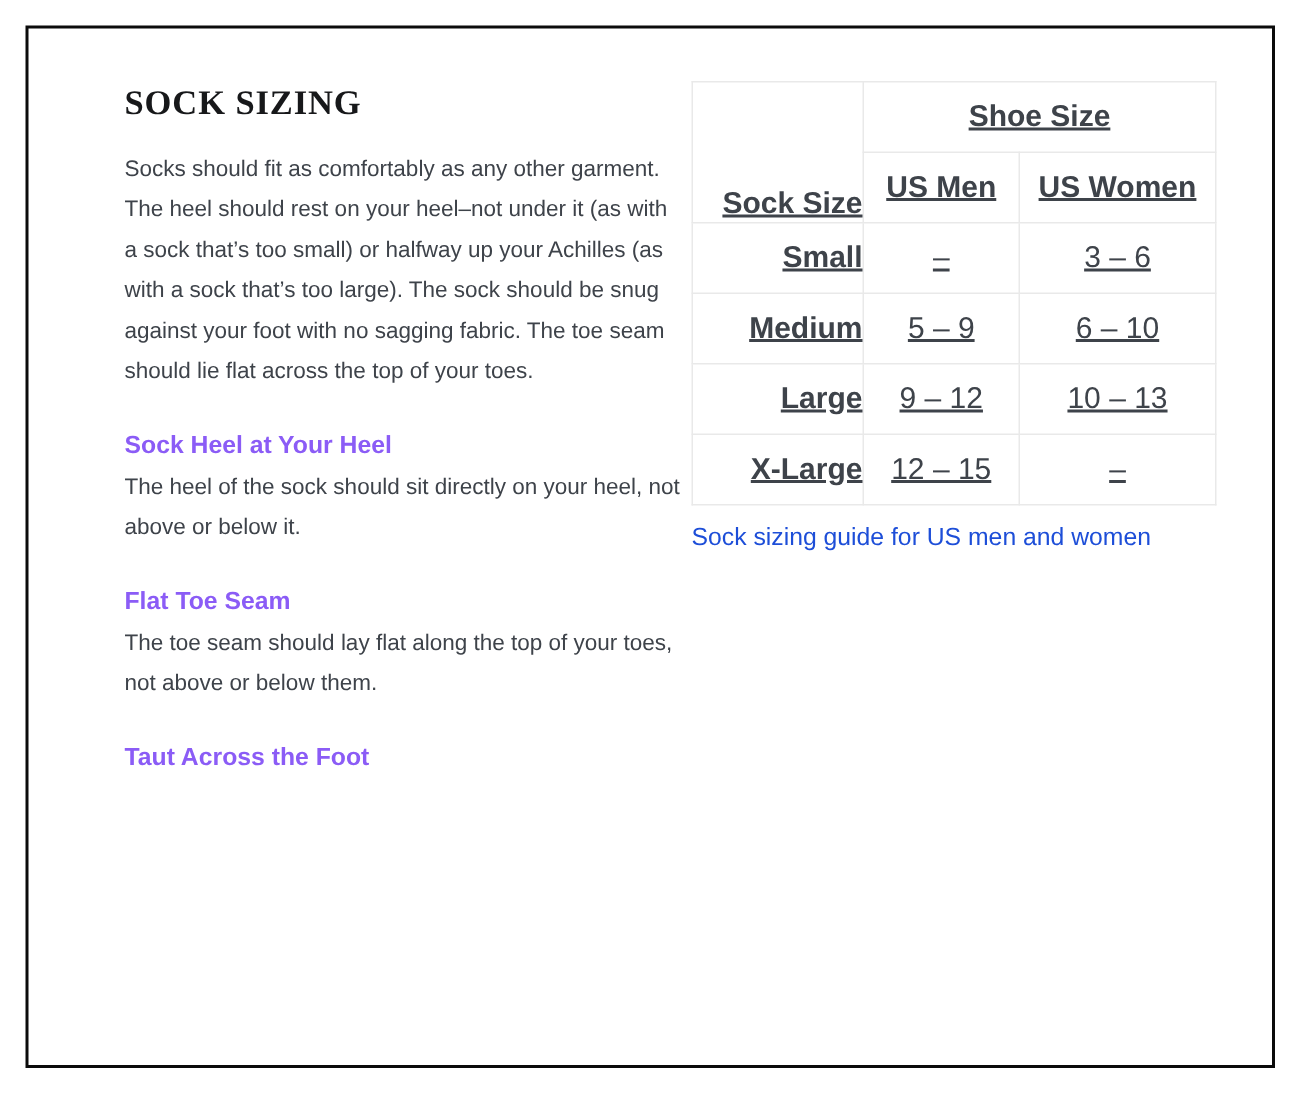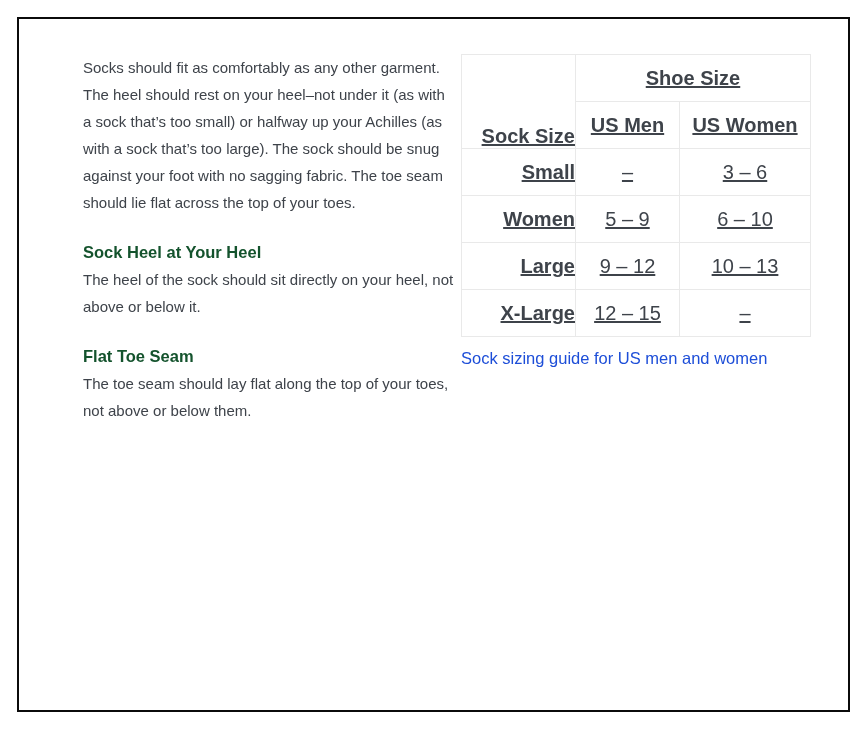--- a/index.html
+++ b/index.html
@@ -51,21 +51,21 @@
     color: #3e434a;
     margin: 0;
   }
   .section {
     margin-top: 23px;
   }
   .section-heading {
     font-size: 16.5px;
     line-height: 27px;
     font-weight: 700;
-    color: #14532d;
+    color: #8b5cf6;
     margin: 0;
   }
   .bold-inline {
     font-weight: 700;
     color: #26292e;
   }
   table.size-table {
     border-collapse: collapse;
     table-layout: fixed;
   }
@@ -119,34 +119,36 @@
     color: #1d4ed8;
   }
 </style>
 </head>
 <body>
 
 <div class="frame">
   <div class="content">
 
     <div class="left-col">
+      <h1 class="page-title">SOCK SIZING</h1>
 
       <p class="body-text">Socks should fit as comfortably as any other garment. The heel should rest on your heel–not under it (as with a sock that’s too small) or halfway up your Achilles (as with a sock that’s too large). The sock should be snug against your foot with no sagging fabric. The toe seam should lie flat across the top of your toes.</p>
 
       <div class="section">
         <h3 class="section-heading">Sock Heel at Your Heel</h3>
         <p class="body-text">The heel of the sock should sit directly on your heel, not above or below it.</p>
       </div>
 
       <div class="section">
         <h3 class="section-heading">Flat Toe Seam</h3>
         <p class="body-text">The toe seam should lay flat along the top of your toes, not above or below them.</p>
       </div>
 
       <div class="section">
+        <h3 class="section-heading">Taut Across the Foot</h3>
       </div>
     </div>
 
     <div class="right-col">
       <table class="size-table">
         <colgroup>
           <col class="col-socksize">
           <col class="col-usmen">
           <col class="col-uswomen">
         </colgroup>
@@ -158,21 +160,21 @@
           <tr>
             <th class="col-header">US Men</th>
             <th class="col-header">US Women</th>
           </tr>
           <tr>
             <td class="row-label">Small</td>
             <td class="cell-value">–</td>
             <td class="cell-value">3 – 6</td>
           </tr>
           <tr>
-            <td class="row-label">Women</td>
+            <td class="row-label">Medium</td>
             <td class="cell-value">5 – 9</td>
             <td class="cell-value">6 – 10</td>
           </tr>
           <tr>
             <td class="row-label">Large</td>
             <td class="cell-value">9 – 12</td>
             <td class="cell-value">10 – 13</td>
           </tr>
           <tr>
             <td class="row-label">X-Large</td>

